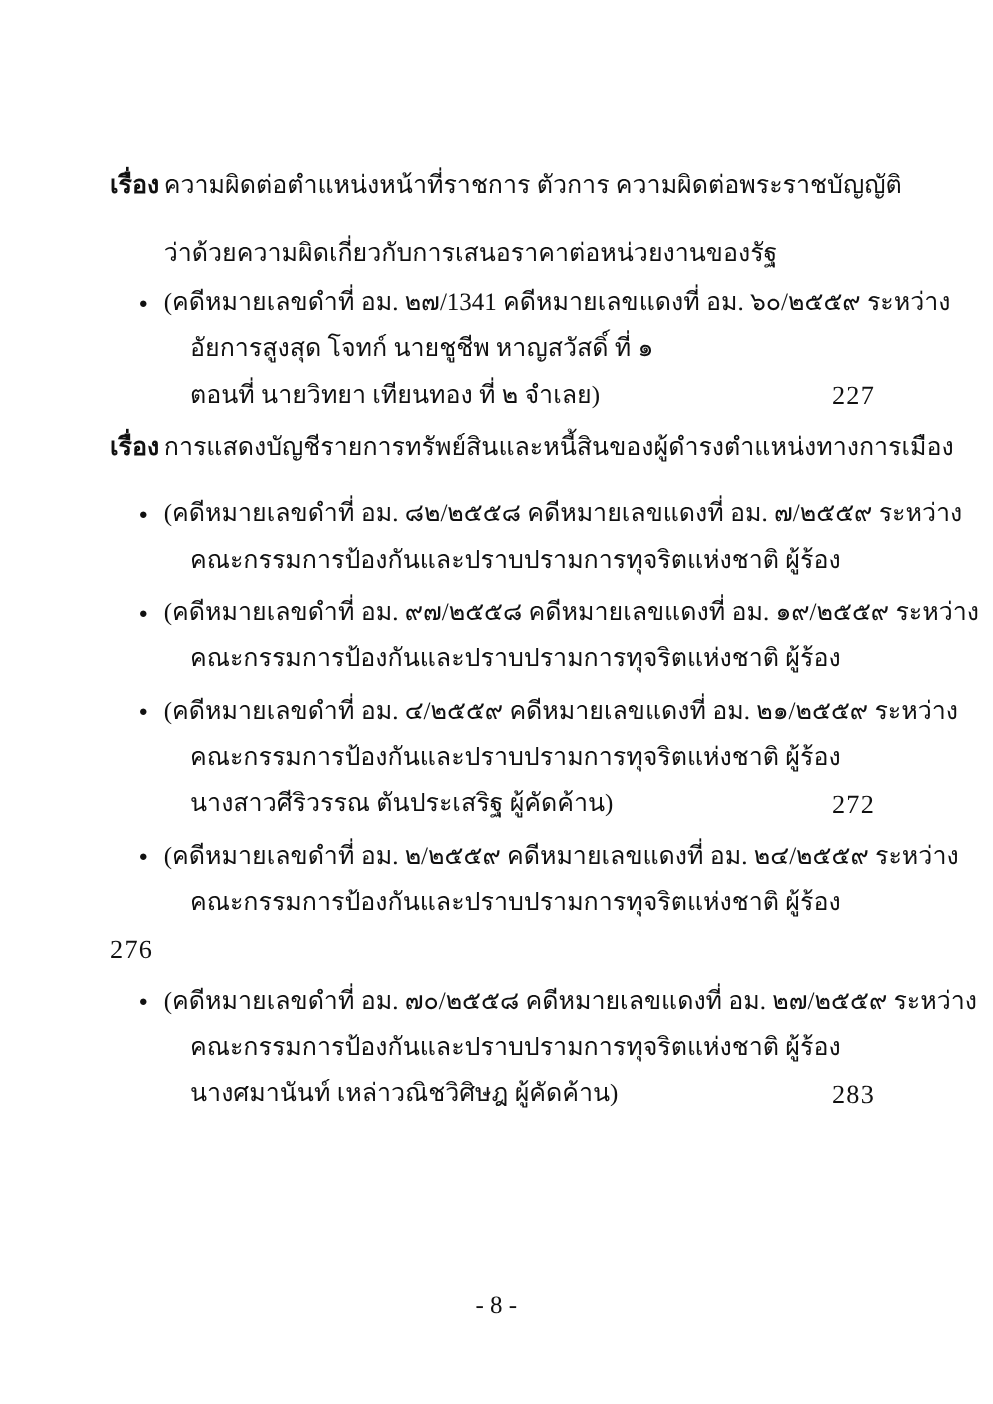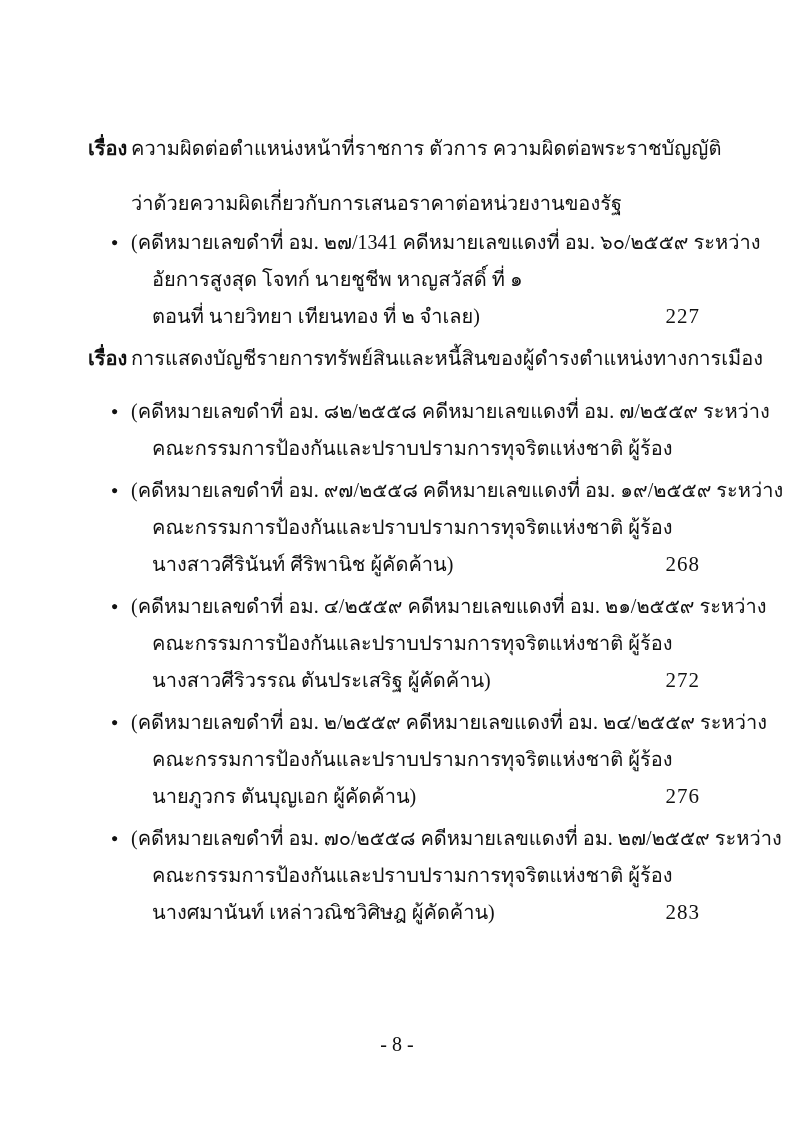--- a/index.html
+++ b/index.html
@@ -113,24 +113,20 @@
     </div>
 
     <div class="entry">
       <div class="t-line">
         <span class="bullet">●</span>
         <span class="entry-first-text">(คดีหมายเลขดำที่ อม. ๙๗/๒๕๕๘  คดีหมายเลขแดงที่ อม. ๑๙/๒๕๕๙ ระหว่าง</span>
       </div>
       <div class="t-line">
         <span class="entry-cont-text">คณะกรรมการป้องกันและปราบปรามการทุจริตแห่งชาติ  ผู้ร้อง</span>
       </div>
-      <div class="t-line entry-last">
-        <span class="entry-cont-text">นางสาวศีรินันท์ ศีริพานิช ผู้คัดค้าน)</span>
-        <span class="page-num">268</span>
-      </div>
     </div>
 
     <div class="entry">
       <div class="t-line">
         <span class="bullet">●</span>
         <span class="entry-first-text">(คดีหมายเลขดำที่ อม. ๔/๒๕๕๙  คดีหมายเลขแดงที่ อม. ๒๑/๒๕๕๙ ระหว่าง</span>
       </div>
       <div class="t-line">
         <span class="entry-cont-text">คณะกรรมการป้องกันและปราบปรามการทุจริตแห่งชาติ  ผู้ร้อง</span>
       </div>
@@ -142,21 +138,20 @@
 
     <div class="entry">
       <div class="t-line">
         <span class="bullet">●</span>
         <span class="entry-first-text">(คดีหมายเลขดำที่ อม. ๒/๒๕๕๙  คดีหมายเลขแดงที่ อม. ๒๔/๒๕๕๙ ระหว่าง</span>
       </div>
       <div class="t-line">
         <span class="entry-cont-text">คณะกรรมการป้องกันและปราบปรามการทุจริตแห่งชาติ  ผู้ร้อง</span>
       </div>
       <div class="t-line entry-last">
-        <span class="entry-cont-text">นายภูวกร ตันบุญเอก ผู้คัดค้าน)</span>
         <span class="page-num">276</span>
       </div>
     </div>
 
     <div class="entry">
       <div class="t-line">
         <span class="bullet">●</span>
         <span class="entry-first-text">(คดีหมายเลขดำที่ อม. ๗๐/๒๕๕๘  คดีหมายเลขแดงที่ อม. ๒๗/๒๕๕๙ ระหว่าง</span>
       </div>
       <div class="t-line">

